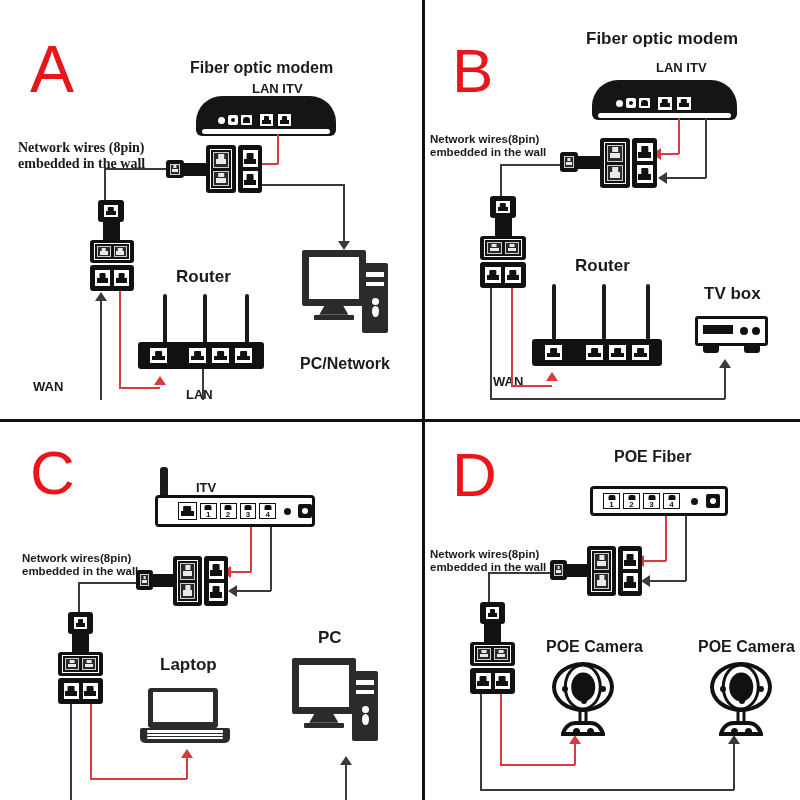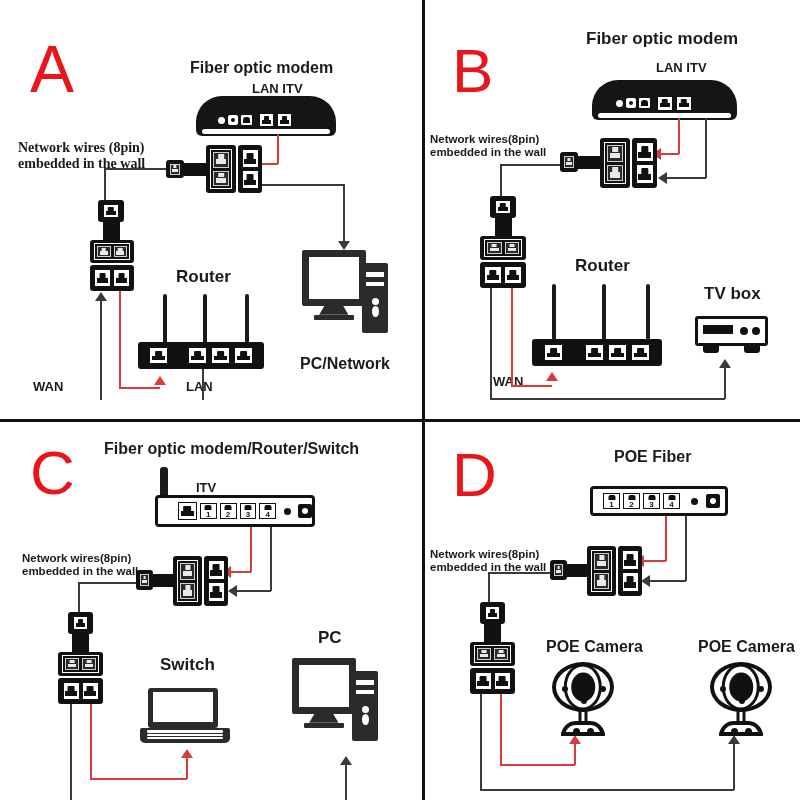--- a/index.html
+++ b/index.html
@@ -195,21 +195,21 @@
     <div class="antenna" style="left:163px;top:294px;width:4px;height:50px;"></div>
     <div class="antenna" style="left:203px;top:294px;width:4px;height:50px;"></div>
     <div class="antenna" style="left:245px;top:294px;width:4px;height:50px;"></div>
     <div class="sp-plate" style="left:138px;top:342px;width:126px;height:27px;gap:4px;">
       <div class="rj" style="width:19px;height:17px;margin-right:16px;"></div>
       <div class="rj" style="width:19px;height:17px;"></div>
       <div class="rj" style="width:19px;height:17px;"></div>
       <div class="rj" style="width:19px;height:17px;"></div>
     </div>
     <div class="lbl" style="left:33px;top:379px;font-size:13px;">WAN</div>
-    <div class="lbl" style="left:186px;top:379px;font-size:13px;">LAN</div>
+    <div class="lbl" style="left:186px;top:387px;font-size:13px;">LAN</div>
 
     <div class="w wv r" style="left:119px;top:291px;height:97px;"></div>
     <div class="w wh r" style="left:119px;top:387px;width:41px;"></div>
     <div class="arrow arr-up r" style="left:154px;top:376px;"></div>
 
     <div class="w wv" style="left:202px;top:369px;height:32px;"></div>
 
     <div class="w wv" style="left:100px;top:298px;height:103px;"></div>
     <div class="arrow arr-up" style="left:95px;top:292px;"></div>
 
@@ -321,21 +321,20 @@
       <div class="d" style="left:80%;"></div>
     </div>
     <div class="tvfoot" style="left:303px;top:346px;width:16px;"></div>
     <div class="tvfoot" style="left:344px;top:346px;width:16px;"></div>
   </div>
 
   <div class="panel pC">
 
     <div class="letter" style="left:30px;top:42px;font-size:62px;">C</div>
 
-    <div class="lbl" style="left:104px;top:40px;font-size:16px;">Fiber optic modem/Router/Switch</div>
     <div class="lbl" style="left:196px;top:80px;font-size:13px;">ITV</div>
 
     <div class="antenna" style="left:160px;top:67px;width:8px;height:42px;"></div>
     <div class="wbox" style="left:155px;top:95px;width:160px;height:32px;padding-left:20px;gap:3px;">
       <div class="rj" style="width:19px;height:18px;"></div>
       <div class="numport"><div class="nub"></div><span>1</span></div>
       <div class="numport"><div class="nub"></div><span>2</span></div>
       <div class="numport"><div class="nub"></div><span>3</span></div>
       <div class="numport"><div class="nub"></div><span>4</span></div>
       <div class="led" style="margin-left:5px;"></div>
@@ -389,21 +388,21 @@
       <div class="rj" style="width:17px;height:18px;"></div>
     </div>
 
     <div class="w wv r" style="left:90px;top:304px;height:76px;"></div>
     <div class="w wh r" style="left:90px;top:378px;width:97px;"></div>
     <div class="w wv r" style="left:186px;top:356px;height:23px;"></div>
     <div class="arrow arr-up r" style="left:181px;top:349px;"></div>
 
     <div class="w wv" style="left:70px;top:304px;height:96px;"></div>
 
-    <div class="lbl" style="left:160px;top:255px;font-size:17px;">Switch</div>
+    <div class="lbl" style="left:160px;top:255px;font-size:17px;">Laptop</div>
     <div class="lap" style="left:140px;top:288px;width:90px;height:60px;">
       <div class="scr">
           <i></i>
         </div>
       <div class="kb">
         <i style="left:8%;top:18%;width:84%;height:14%;"></i>
         <i style="left:8%;top:40%;width:84%;height:14%;"></i>
         <i style="left:8%;top:62%;width:84%;height:14%;"></i>
       </div>
     </div>

